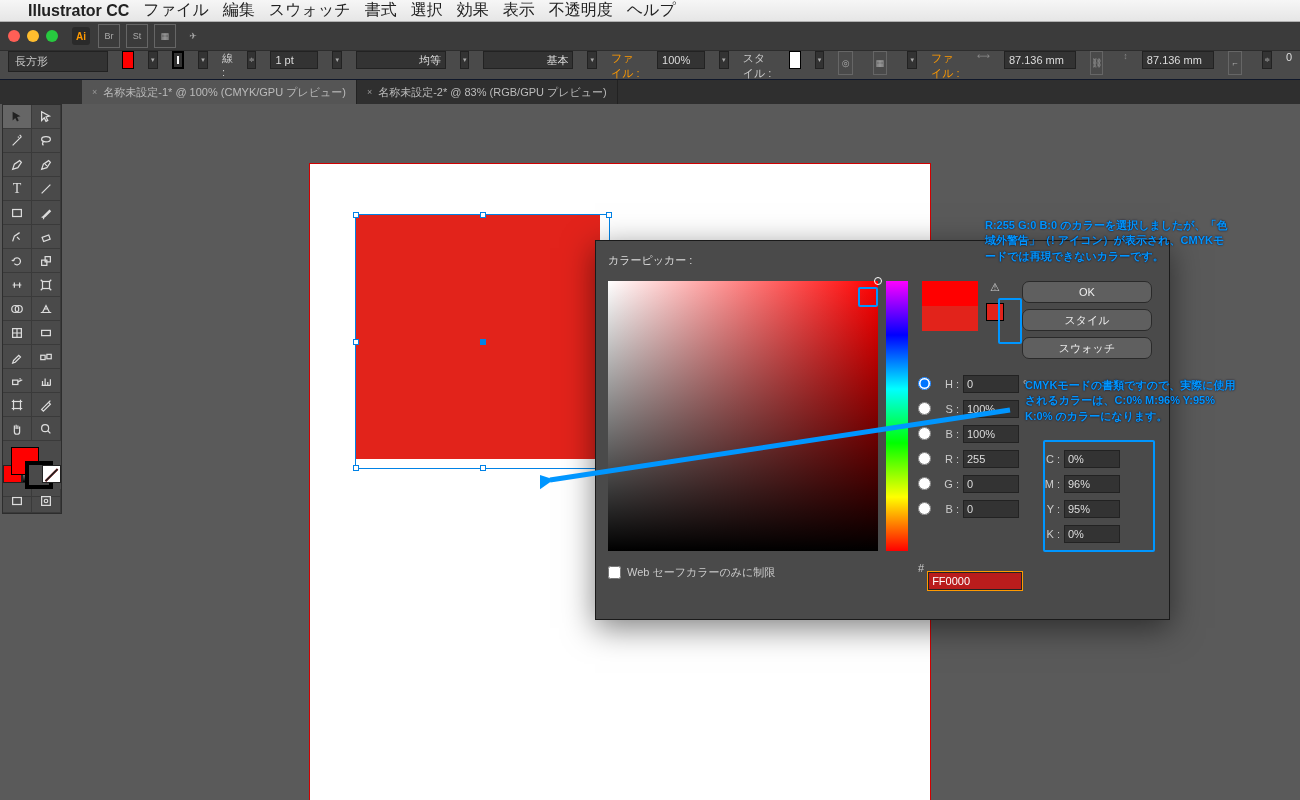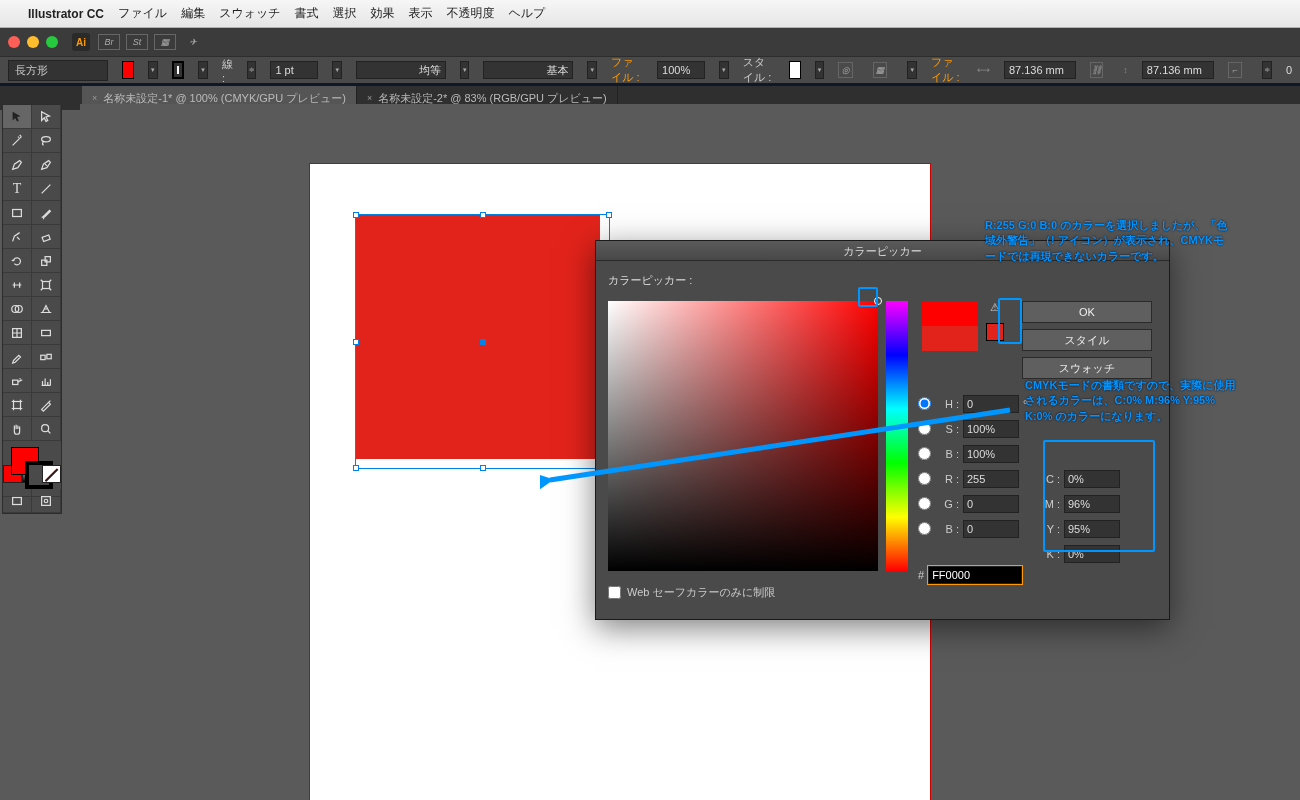--- a/index.html
+++ b/index.html
@@ -1,27 +1,27 @@
 <!DOCTYPE html>
 <html><head>
 <meta charset="utf-8">
 <style>
 * { box-sizing: border-box; margin: 0; padding: 0; font-family: "Helvetica Neue", Arial, sans-serif; user-select: none; }
 html, body { width: 1300px; height: 800px; overflow: hidden; background: #5a5a5a; }
-#menubar { height: 28px; background: linear-gradient(#f6f6f6,#e6e6e6); display:flex; align-items:center; font-size:12px; color:#222; padding-left:14px; border-bottom:1px solid #b0b0b0; }
+#menubar { height: 22px; background: linear-gradient(#f6f6f6,#e6e6e6); display:flex; align-items:center; font-size:16px; color:#222; padding-left:14px; border-bottom:1px solid #b0b0b0; }
 #menubar .apple { margin-right:14px; font-size:13px; }
 #menubar .appname { font-weight:600; margin-right:14px; }
 #menubar .mitem { margin-right:14px; }
 #winchrome { height:28px; background:#3b3b3b; display:flex; align-items:center; padding:0 8px; }
 .traffic { display:flex; gap:7px; margin-right:14px; }
 .traffic span { width:12px; height:12px; border-radius:50%; display:inline-block; }
 .tr{background:#ff5f56;} .ty{background:#ffbd2e;} .tg{background:#27c93f;}
 .aiicon { width:18px; height:18px; background:#2a2a2a; color:#ff9a00; font-size:10px; font-weight:bold; display:flex; align-items:center; justify-content:center; border-radius:3px; margin-right:8px; }
-.chip { width:22px; height:16px; border:1px solid #666; color:#aaa; font-size:9px; display:flex; align-items:center; justify-content:center; margin-right:6px;font-style:italic; }
-#controlbar { height:30px; background:#4a4a4a; border-top:1px solid #2d2d2d; border-bottom:3px solid #0f172a; display:flex; align-items:center; font-size:11px; color:#ccc; padding:0 8px; gap:14px; }
+.chip { width:22px; height:24px; border:1px solid #666; color:#aaa; font-size:9px; display:flex; align-items:center; justify-content:center; margin-right:6px; }
+#controlbar { height:30px; background:#4a4a4a; border-top:1px solid #2d2d2d; border-bottom:1px solid #0f172a; display:flex; align-items:flex-start; font-size:11px; color:#ccc; padding:0 8px; gap:14px; }
 .tool-label { background:#333; border:1px solid #222; padding:2px 6px; min-width:100px; }
 .fill-sw { width:18px; height:18px; background:#ff0000; border:1px solid #000; }
 .stroke-sw { width:18px; height:18px; background:#333; border:2px solid #000; position:relative; }
 .stroke-sw::after{content:""; position:absolute; inset:3px; border:1px solid #fff;}
 .cb-label{ color:#ccc; }
 .cb-label.accent{ color:#ff9a00; }
 .cb-input{ background:#333; border:1px solid #222; color:#ddd; padding:1px 4px; font-size:11px; height:18px; }
 .cb-drop{ width:14px; height:18px; background:#333; border:1px solid #222; display:flex; align-items:center; justify-content:center; font-size:7px; color:#aaa; }
 #tabbar { height:24px; background:#2f2f2f; display:flex; align-items:stretch; font-size:11px; color:#bbb; padding-left:82px; }
 .tab { display:flex; align-items:center; padding:0 10px; border-right:1px solid #222; }
@@ -49,27 +49,27 @@
 #picker-title{ height:20px; background:linear-gradient(#5a5a5a,#484848); color:#ddd; font-size:11px; text-align:center; line-height:20px; border-bottom:1px solid #2a2a2a;}
 #picker-body{ padding:12px; color:#ddd; font-size:11px; position:relative; }
 #sv{ position:absolute; left:12px; top:40px; width:270px; height:270px; background:linear-gradient(to top, #000, transparent), linear-gradient(to right, #fff, #ff0000); }
 #sv-cursor{ position:absolute; right:-4px; top:-4px; width:8px; height:8px; border:1px solid #fff; border-radius:50%; }
 #hue{ position:absolute; left:290px; top:40px; width:22px; height:270px; background:linear-gradient(to bottom,#ff00ff,#0000ff,#00ffff,#00ff00,#ffff00,#ff0000); }
 #preview{ position:absolute; left:326px; top:40px; width:56px; height:50px; }
 #preview .new{height:25px;background:#ff0000;} #preview .old{height:25px;background:#e2231b;}
 #gamut-warn{ position:absolute; left:390px; top:40px; width:18px; text-align:center; }
 #gamut-sw{ position:absolute; left:390px; top:62px; width:18px; height:18px; background:#e2231b; border:1px solid #000;}
 #btncol{ position:absolute; left:426px; top:40px; width:130px; display:flex; flex-direction:column; gap:6px;}
-.dbtn{ background:#5f5f5f; border:1px solid #2a2a2a; color:#eee; font-size:11px; height:22px; border-radius:0; text-align:center; line-height:20px; }
+.dbtn{ background:#5f5f5f; border:1px solid #2a2a2a; color:#eee; font-size:11px; height:22px; border-radius:7px; text-align:center; line-height:20px; }
 .fields{ position:absolute; left:322px; top:130px; }
 .frow{ display:flex; align-items:center; height:25px; gap:4px; }
 .frow input[type=radio]{margin:0;}
 .flab{ width:24px; text-align:right; color:#ccc;}
 .fval{ width:56px; height:18px; background:#333; border:1px solid #222; color:#ddd; font-size:11px; padding:0 3px;}
-.fval.hl{ outline:1px solid #ff9a00; background:#000000; color:#fff;}
+.fval.hl{ outline:1px solid #ff9a00; background:#b91c1c; color:#fff;margin-top:26px;}
 .funit{ width:12px; color:#ccc;}
 .fields2{ position:absolute; left:440px; top:205px; }
 #hashrow{ position:absolute; left:322px; top:305px; display:flex; align-items:center; gap:4px;}
 #websafe{ position:absolute; left:12px; top:324px; display:flex; align-items:center; gap:6px; font-size:11px; color:#ccc;}
 .callout{ position:absolute; font-size:11px; color:#0096ff; font-weight:600; line-height:1.4; text-shadow:0 0 2px #002; }
 .callbox{ position:absolute; border:2px solid #0096ff; border-radius:2px; pointer-events:none;}
 #arrow{ position:absolute; left:540px; top:400px; width:480px; height:120px; pointer-events:none; }
 #cursor-ring{ position:absolute; left:858px; top:287px; width:20px; height:20px; border:2px solid #0096ff; border-radius:2px; }
 </style>
 </head>
@@ -331,21 +331,20 @@
       <div class="hnd ctr"></div>
       <div class="hnd cr"></div>
       <div class="hnd bl"></div>
       <div class="hnd bc"></div>
       <div class="hnd br"></div>
     </div>
   </div>
 </div>
 
 <div id="picker">
-  <div id="picker-title">カラーピッカー</div>
   <div id="picker-body">
     <div style="position:absolute;left:12px;top:12px;">カラーピッカー :</div>
     <div id="sv">
         <div id="sv-cursor"></div>
       </div>
     <div id="hue"></div>
     <div id="preview">
         <div class="new"></div>
         <div class="old"></div>
       </div>

